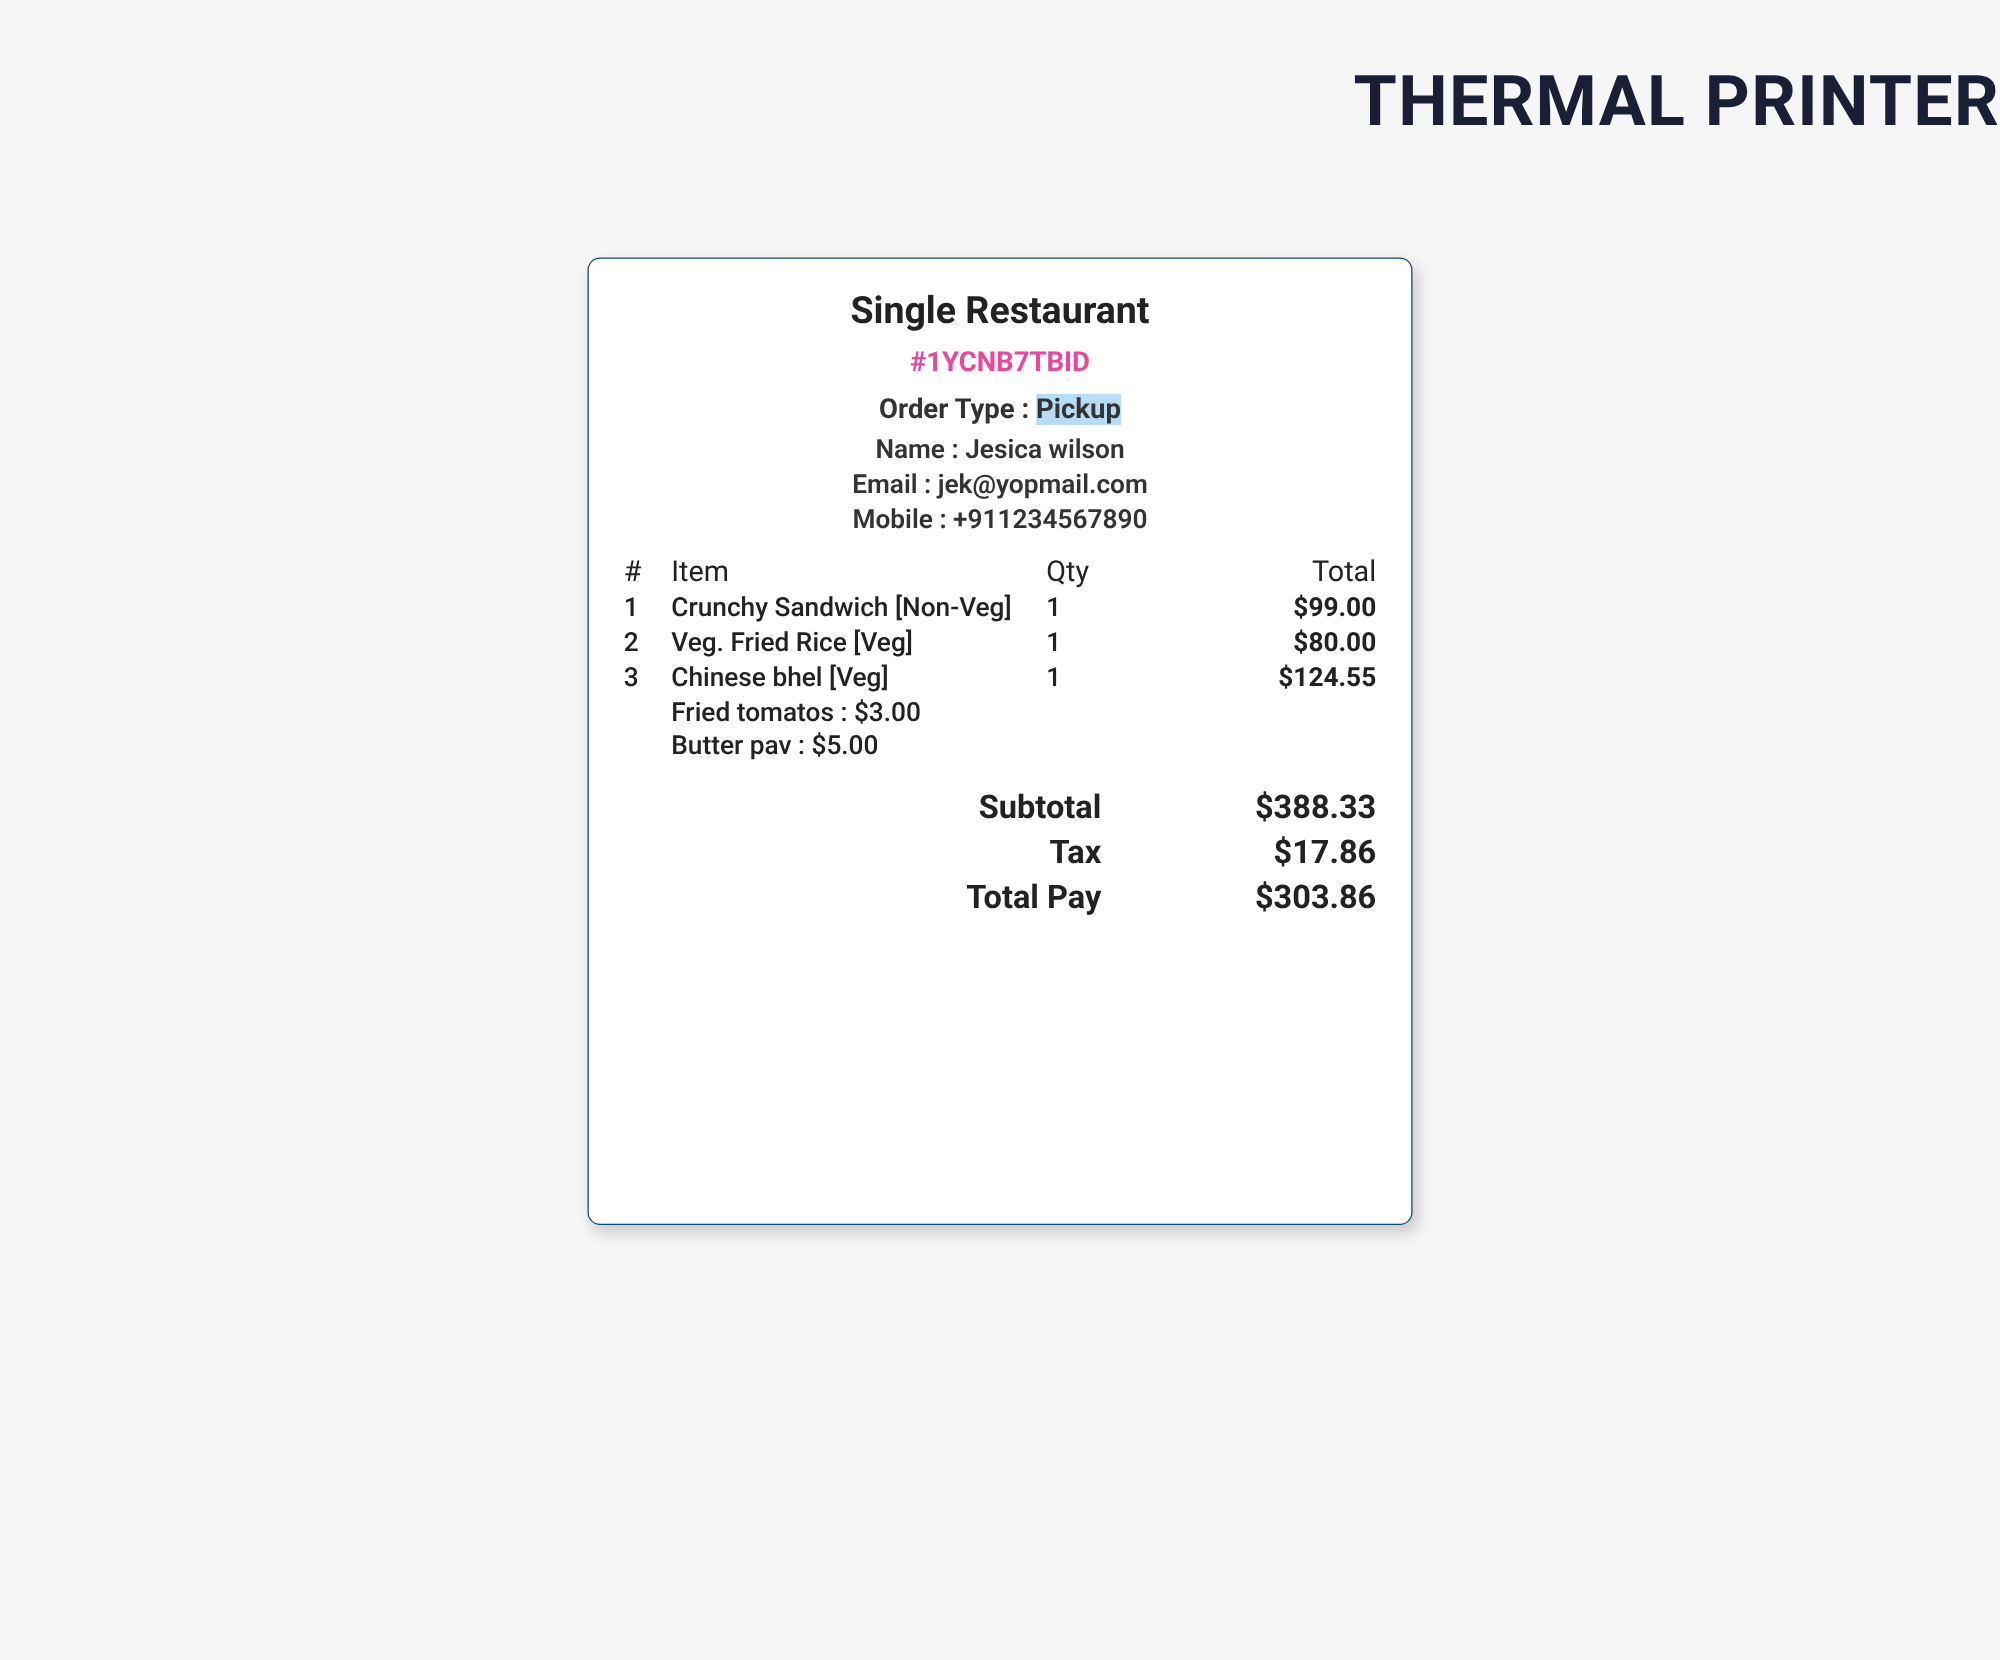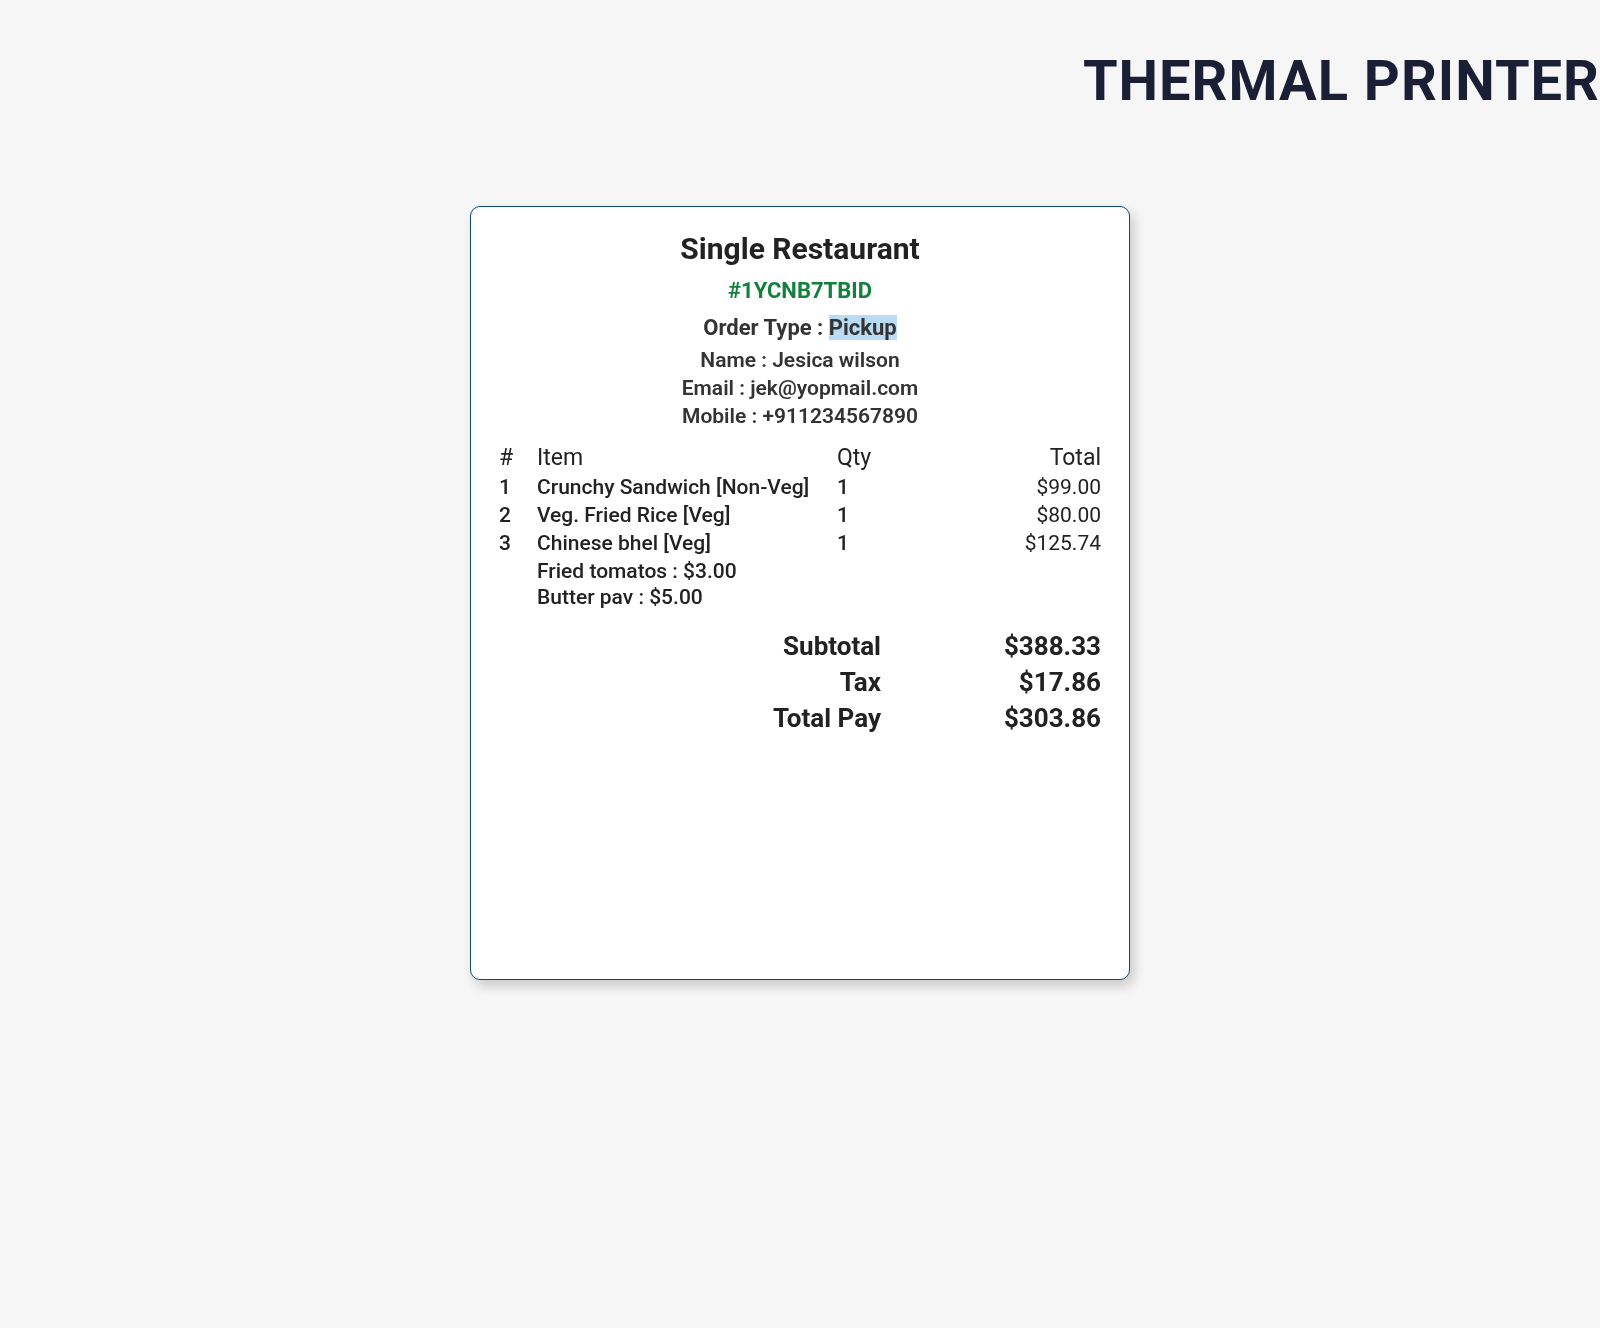--- a/index.html
+++ b/index.html
@@ -37,21 +37,21 @@
     }
     .restaurant-name {
       font-size: 30px;
       font-weight: 700;
       color: #222;
       margin-bottom: 12px;
     }
     .order-id {
       font-size: 22px;
       font-weight: 700;
-      color: #15803d;
+      color: #ec4899;
       margin-bottom: 12px;
     }
     .order-type-line {
       font-size: 22px;
       font-weight: 700;
       color: #333;
       margin-bottom: 8px;
     }
     .order-type-value {
       background: #b8dcf5;
@@ -95,21 +95,21 @@
       width: 300px;
       font-weight: 500;
       padding-right: 10px;
     }
     .items-table td.col-qty {
       width: 70px;
       font-weight: 500;
     }
     .items-table td.col-total {
       text-align: right;
-      font-weight: 400;
+      font-weight: 700;
     }
     .extras {
       font-size: 21px;
       font-weight: 500;
       padding-left: 38px;
       margin-top: 2px;
     }
     .extras div {
       margin-bottom: 2px;
     }
@@ -176,21 +176,21 @@
       <tr>
         <td class="col-idx">2</td>
         <td class="col-item">Veg. Fried Rice [Veg]</td>
         <td class="col-qty">1</td>
         <td class="col-total">$80.00</td>
       </tr>
       <tr>
         <td class="col-idx">3</td>
         <td class="col-item">Chinese bhel [Veg]</td>
         <td class="col-qty">1</td>
-        <td class="col-total">$125.74</td>
+        <td class="col-total">$124.55</td>
       </tr>
     </tbody>
   </table>
 
   <div class="extras">
     <div>Fried tomatos : $3.00</div>
     <div>Butter pav : $5.00</div>
   </div>
 
   <div class="totals">

